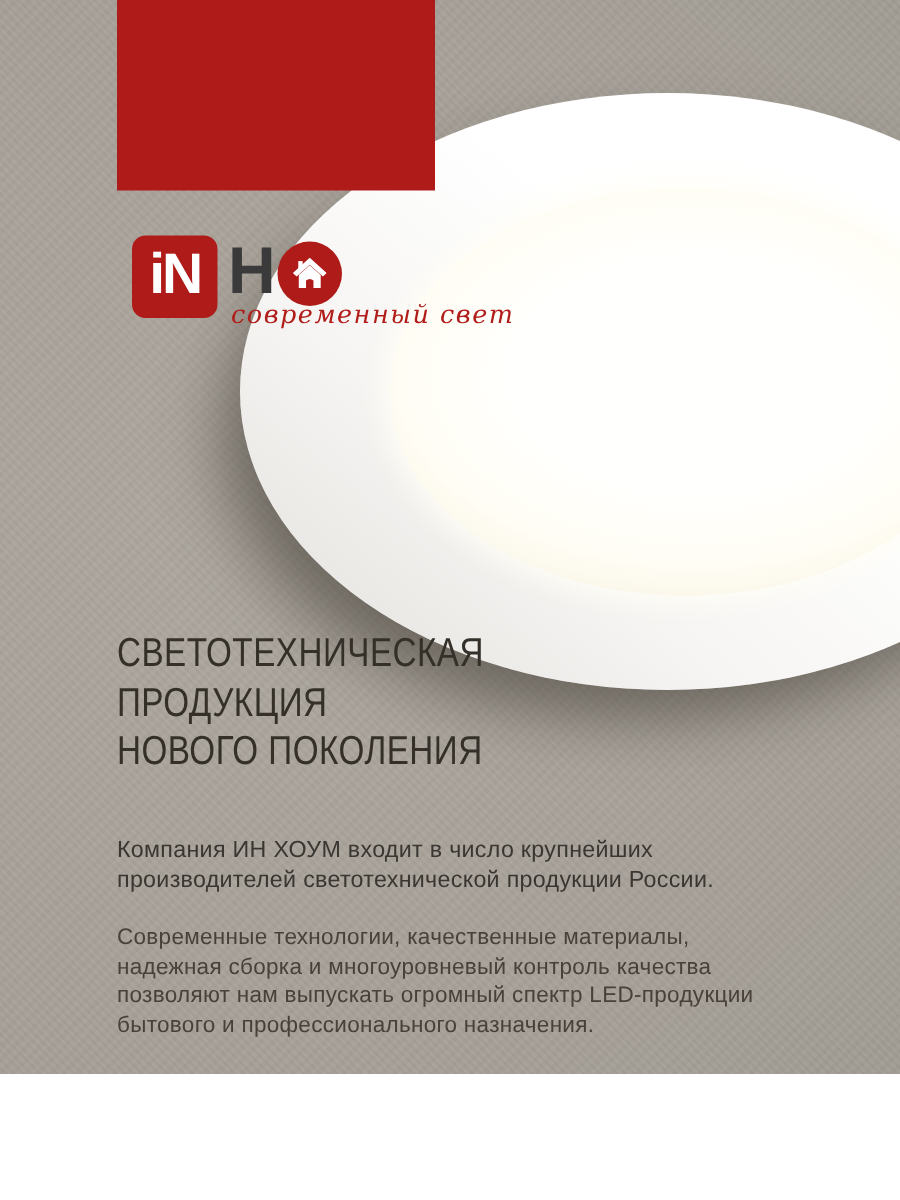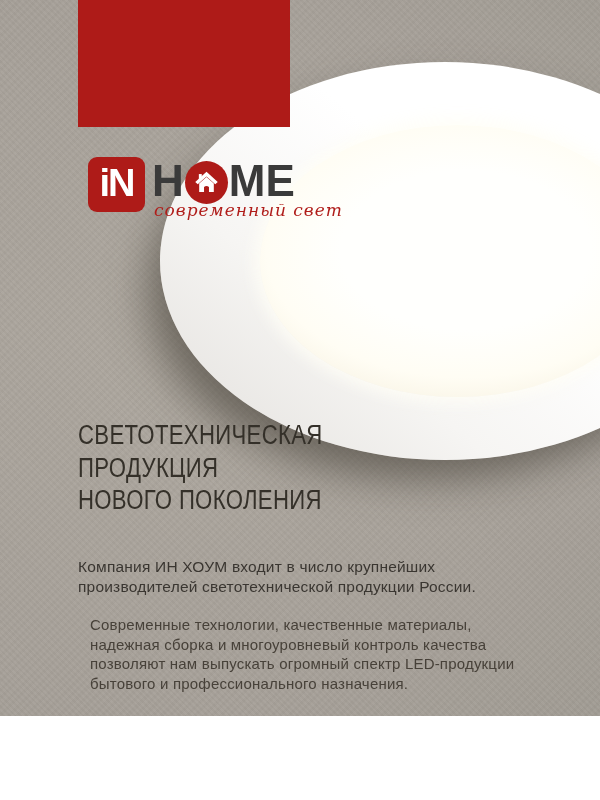--- a/index.html
+++ b/index.html
@@ -140,21 +140,20 @@
     line-height: 20px;
     color: #3a3631;
     letter-spacing: 0.2px;
   }
   .para.body-text {
     top: 615px;
     font-size: 15px;
     line-height: 19.5px;
     color: #474139;
     letter-spacing: 0.2px;
-    margin-left: 12px;
   }
 </style>
 </head>
 <body>
 
 <div class="page">
 
   <div class="lamp">
     <div class="lamp-glow"></div>
   </div>
@@ -171,21 +170,20 @@
       <span>H</span>
       <span class="logo-o">
         <span>
           <svg viewBox="0 0 24 24" width="27" height="27">
             <rect x="5.2" y="4.5" width="2.6" height="5" fill="#ffffff"></rect>
             <polygon points="12,2.5 22,11.5 19.8,13.6 12,6.6 4.2,13.6 2,11.5" fill="#ffffff"></polygon>
             <path d="M5.5 12.8 L12 7 L18.5 12.8 L18.5 20.5 L14.2 20.5 L14.2 16 Q12 14.2 9.8 16 L9.8 20.5 L5.5 20.5 Z" fill="#ffffff"></path>
           </svg>
         </span>
       </span>
-      <span>ME</span>
     </div>
     <div class="logo-tagline">современный свет</div>
   </div>
 
   <div class="heading">СВЕТОТЕХНИЧЕСКАЯ
 ПРОДУКЦИЯ
 НОВОГО ПОКОЛЕНИЯ</div>
 
   <div class="para lead">Компания ИН ХОУМ входит в число крупнейших
 производителей светотехнической продукции России.</div>

